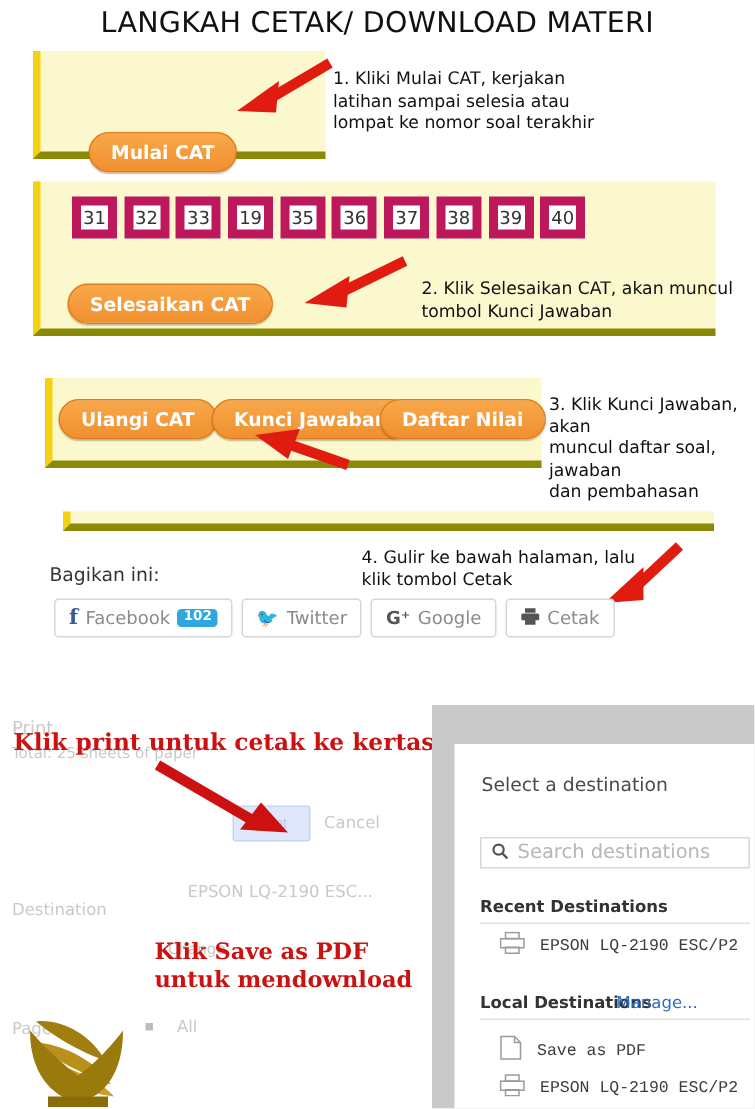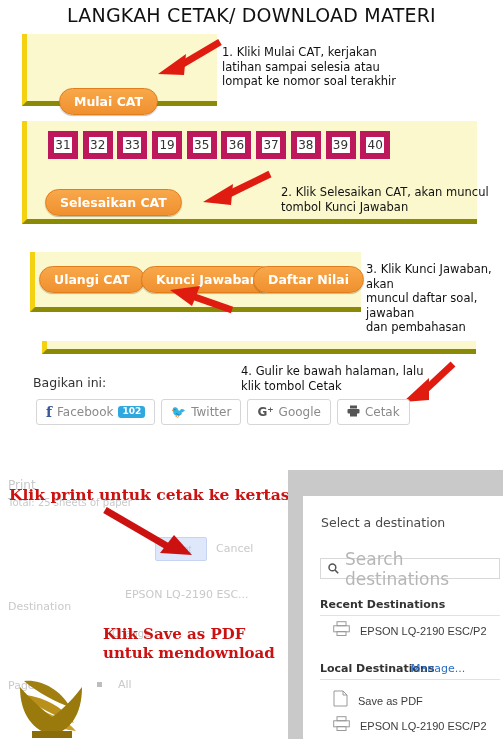--- a/index.html
+++ b/index.html
@@ -127,33 +127,33 @@
   }
   #dest-title{
     top:515px;left:321px;font-size:12.5px;color:#4a4a4a;
     font-family:"DejaVu Sans", sans-serif;
   }
   #dest-search{
     top:558px;left:320px;width:180px;height:21px;
     border:1px solid #d8d8d8;background:#fff;box-sizing:border-box;
     display:flex;align-items:center;gap:6px;padding-left:7px;
   }
-  .search-ph{font-size:17px;color:#b6b6b6;font-family:"DejaVu Sans", sans-serif;}
+  .search-ph{font-size:13px;color:#b6b6b6;font-family:"DejaVu Sans", sans-serif;}
   #dest-recent-hd{top:598px;left:320px;font-size:11px;font-weight:bold;color:#333;
     font-family:"DejaVu Sans", sans-serif;}
   #rule1{top:615px;left:320px;width:180px;height:1px;background:#e2e2e2;}
   #row-recent{top:621px;left:333px;display:flex;align-items:center;gap:10px;}
   #dest-local-hd{top:662px;left:320px;font-size:11px;font-weight:bold;color:#333;
     font-family:"DejaVu Sans", sans-serif;}
   #dest-manage{top:662px;left:411px;font-size:11px;color:#2a6ec4;
     font-family:"DejaVu Sans", sans-serif;}
   #rule2{top:679px;left:320px;width:180px;height:1px;background:#e2e2e2;}
   #row-pdf{top:690px;left:333px;display:flex;align-items:center;gap:10px;}
   #row-epson2{top:716px;left:333px;display:flex;align-items:center;gap:10px;}
-  .dest-text{font-size:11px;color:#3c3c3c;font-family:Liberation Sans, sans-serif;}
+  .dest-text{font-size:11px;color:#3c3c3c;font-family:Liberation Mono, monospace;}
 </style>
 </head>
 <body>
 
 <div class="abs" id="page-title">LANGKAH CETAK/ DOWNLOAD MATERI</div>
 
 <div class="abs cat-panel" style="top:34px;left:22px;width:195px;height:72px;">
   <div class="cat-btn" style="position:absolute;top:54px;left:32px;">Mulai CAT</div>
 </div>
 <svg class="abs arrow" style="top:38px;left:140px;" width="85" height="42" viewBox="0 0 85 42">

